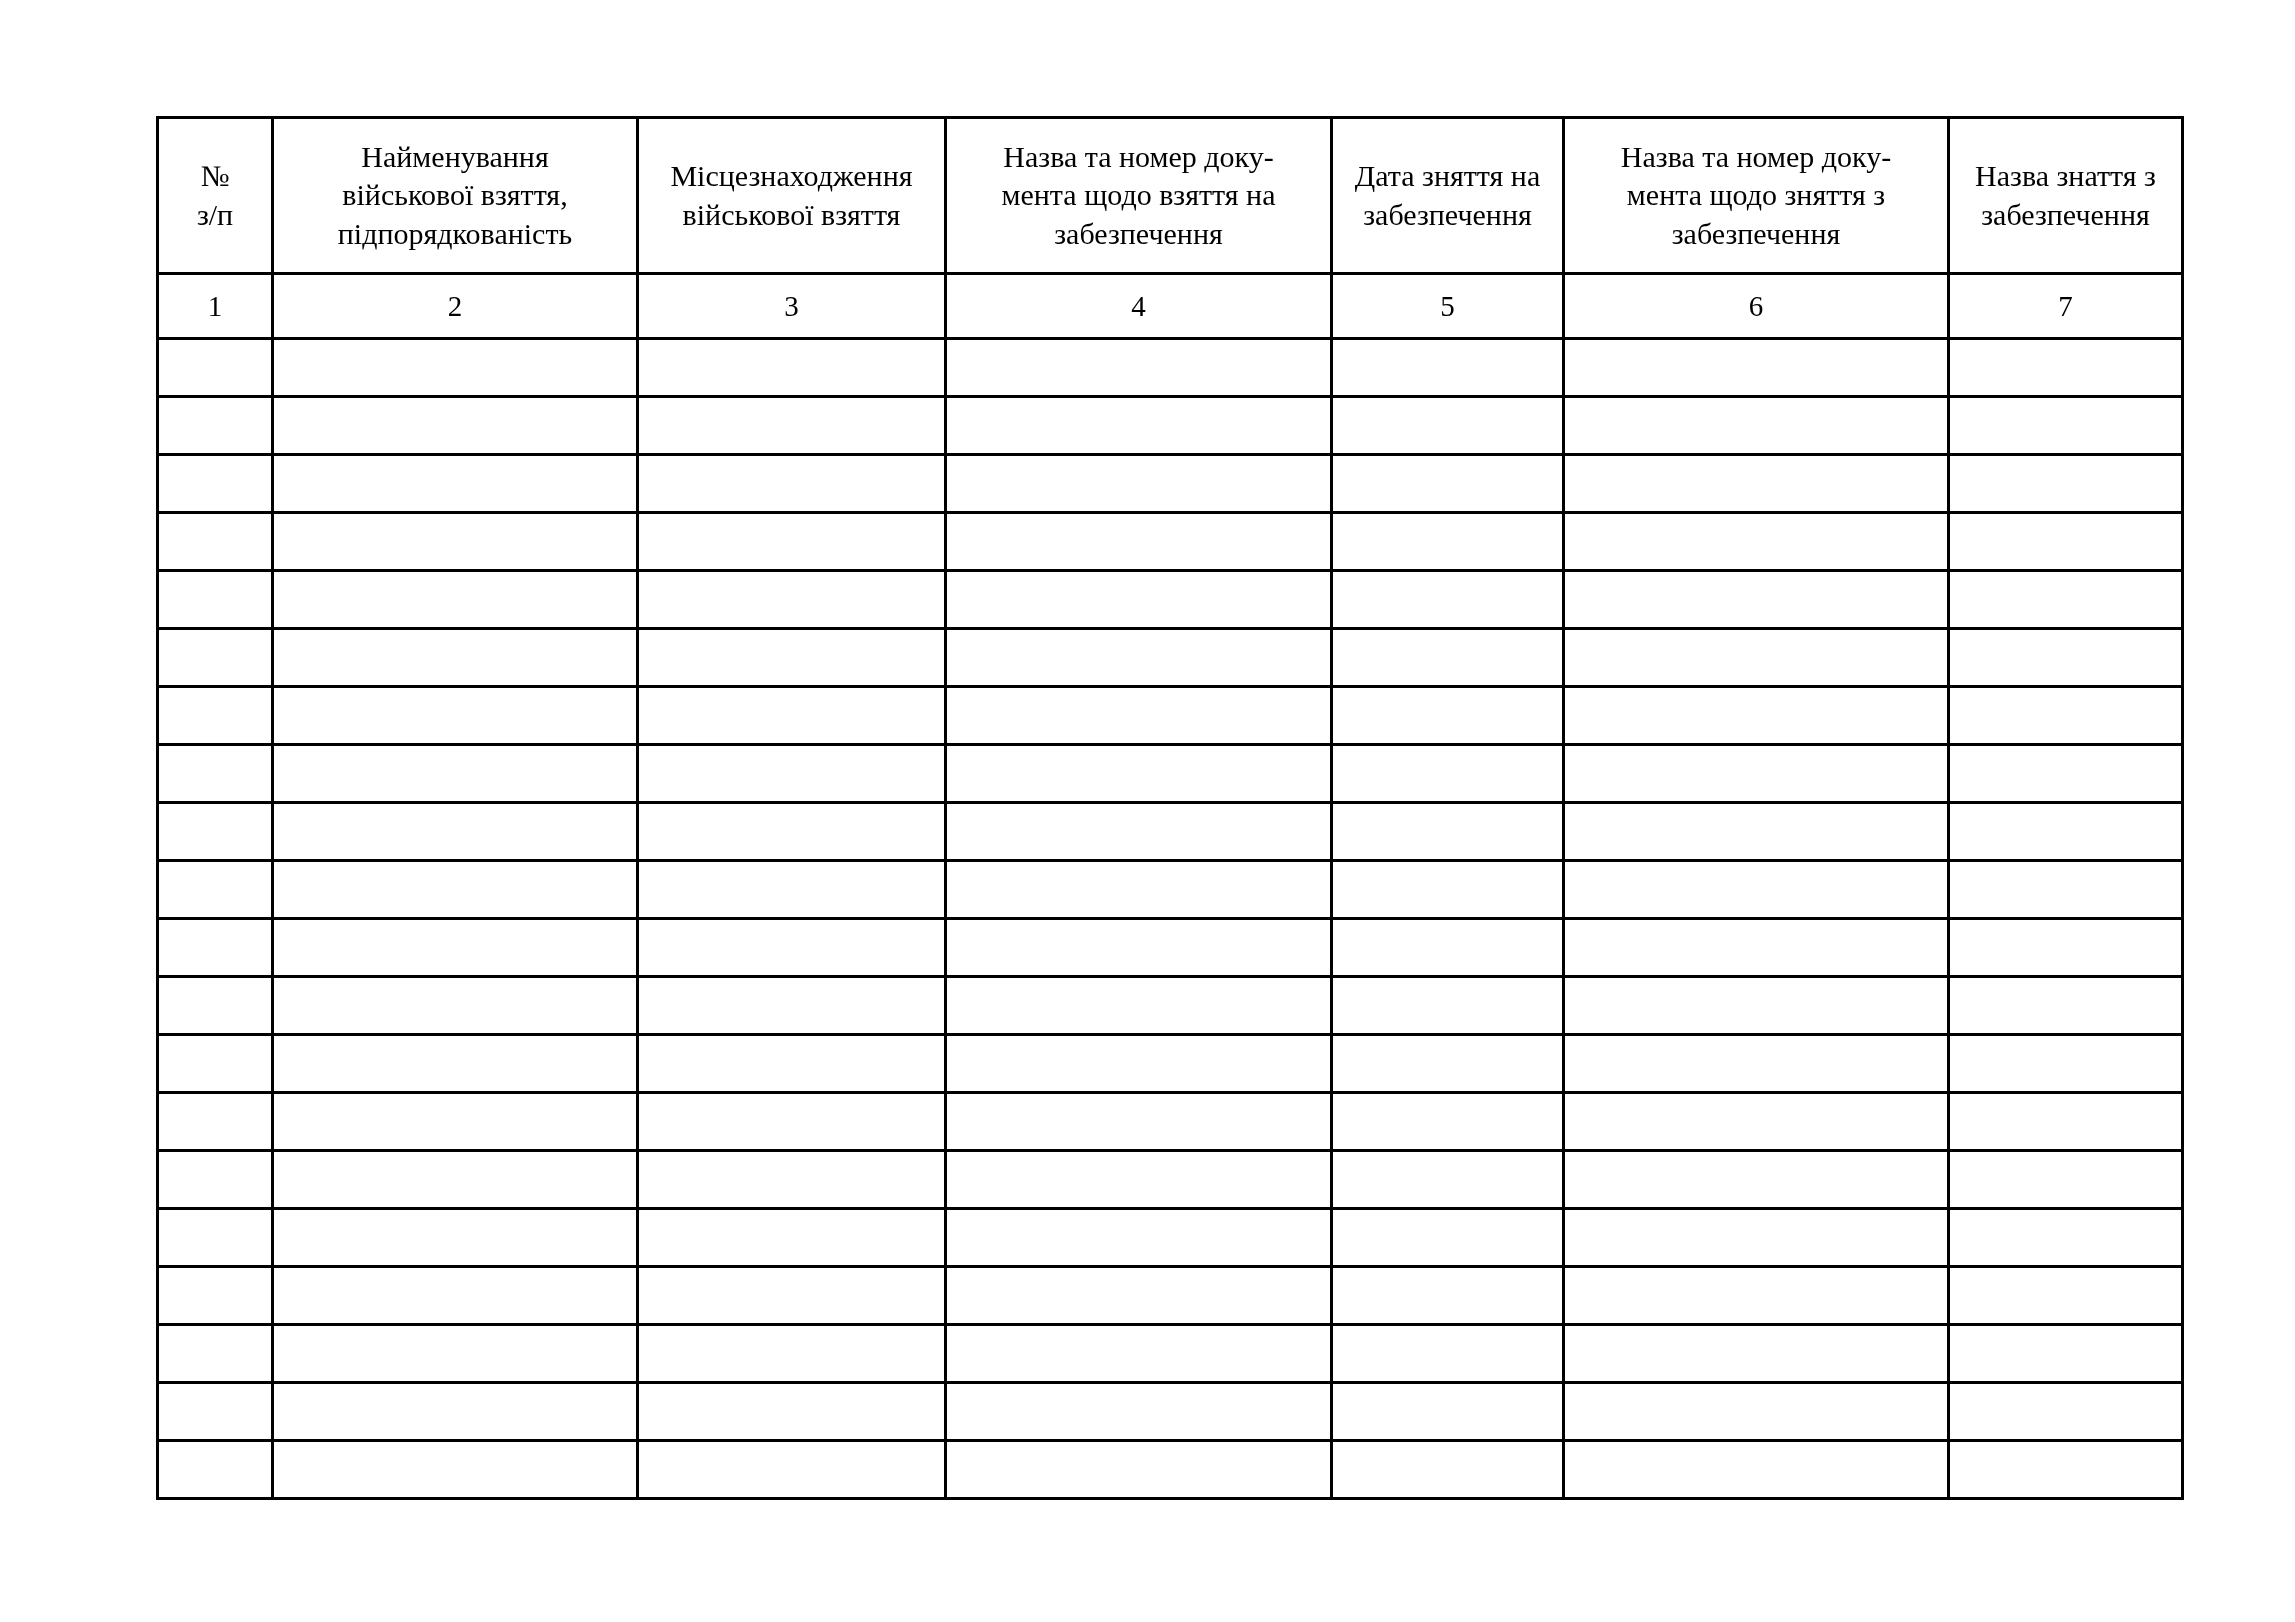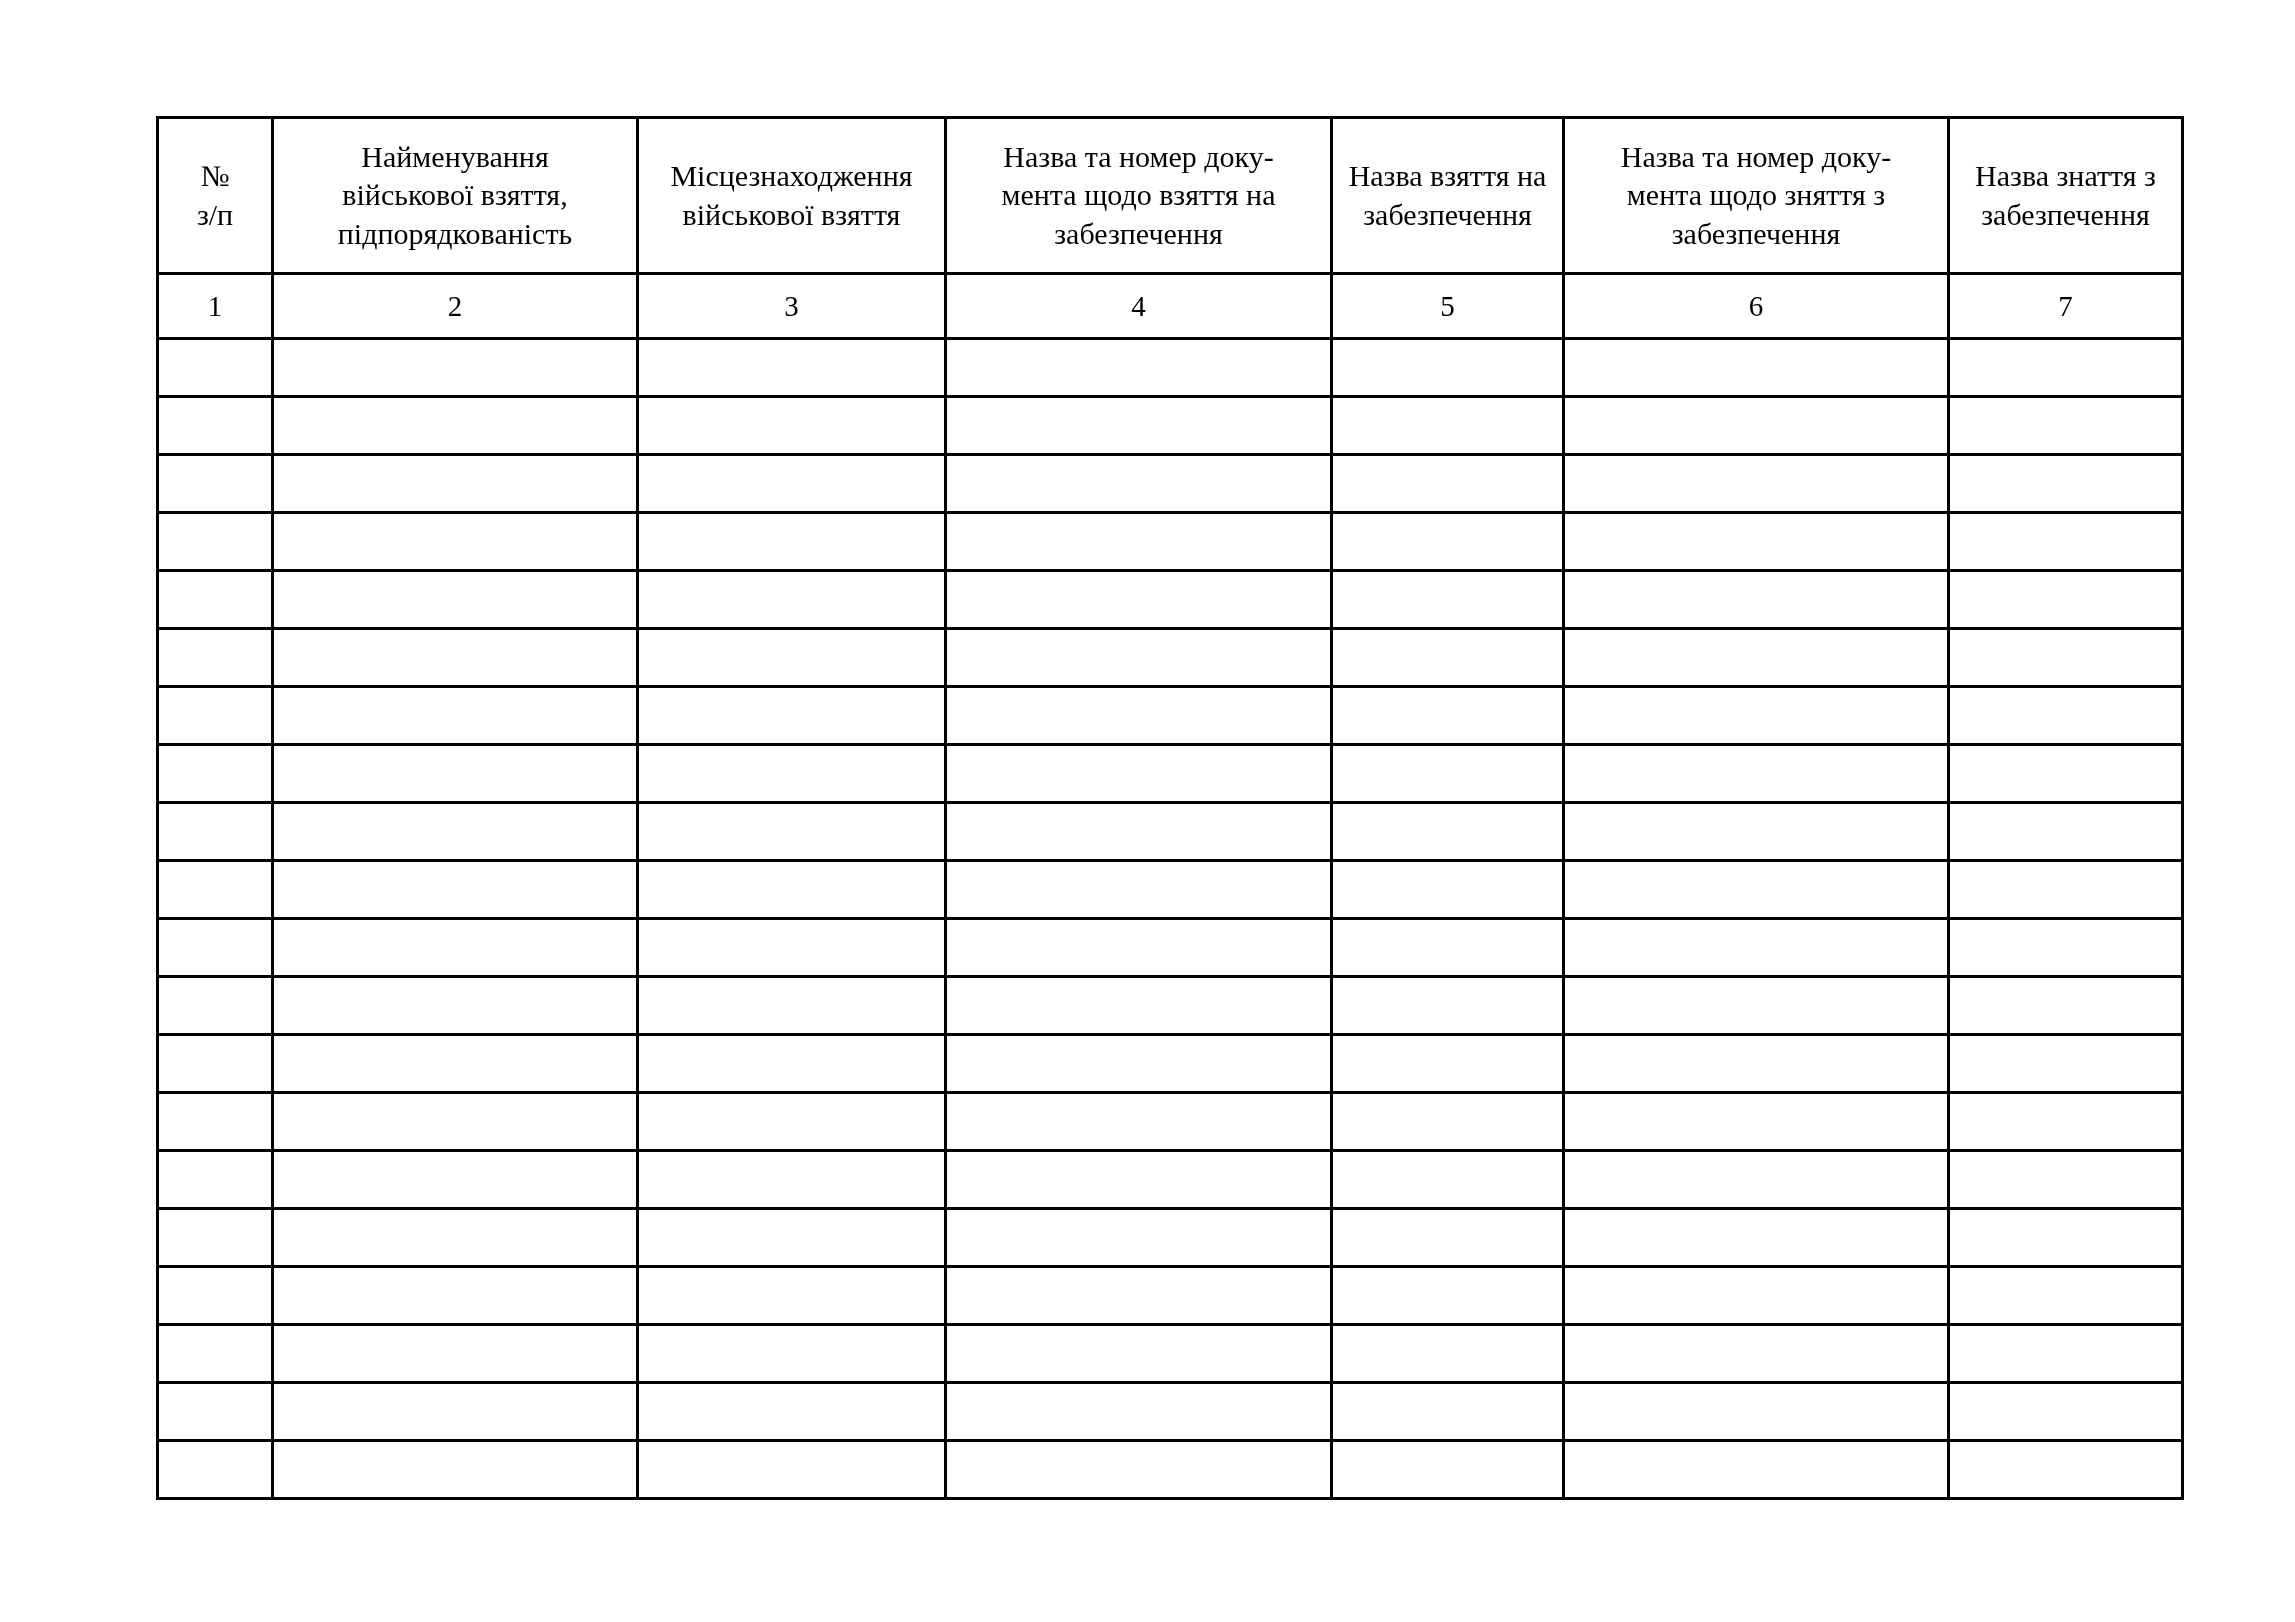--- a/index.html
+++ b/index.html
@@ -77,21 +77,21 @@
         <th>№
 з/п</th>
         <th>Найменування
 військової взяття,
 підпорядкованість</th>
         <th>Місцезнаходження
 військової взяття</th>
         <th>Назва та номер доку-
 мента щодо взяття на
 забезпечення</th>
-        <th>Назва взяття на
+        <th>Дата зняття на
 забезпечення</th>
         <th>Назва та номер доку-
 мента щодо зняття з
 забезпечення</th>
         <th>Назва знаття з
 забезпечення</th>
       </tr>
       <tr class="number-row">
         <td>1</td>
         <td>2</td>

